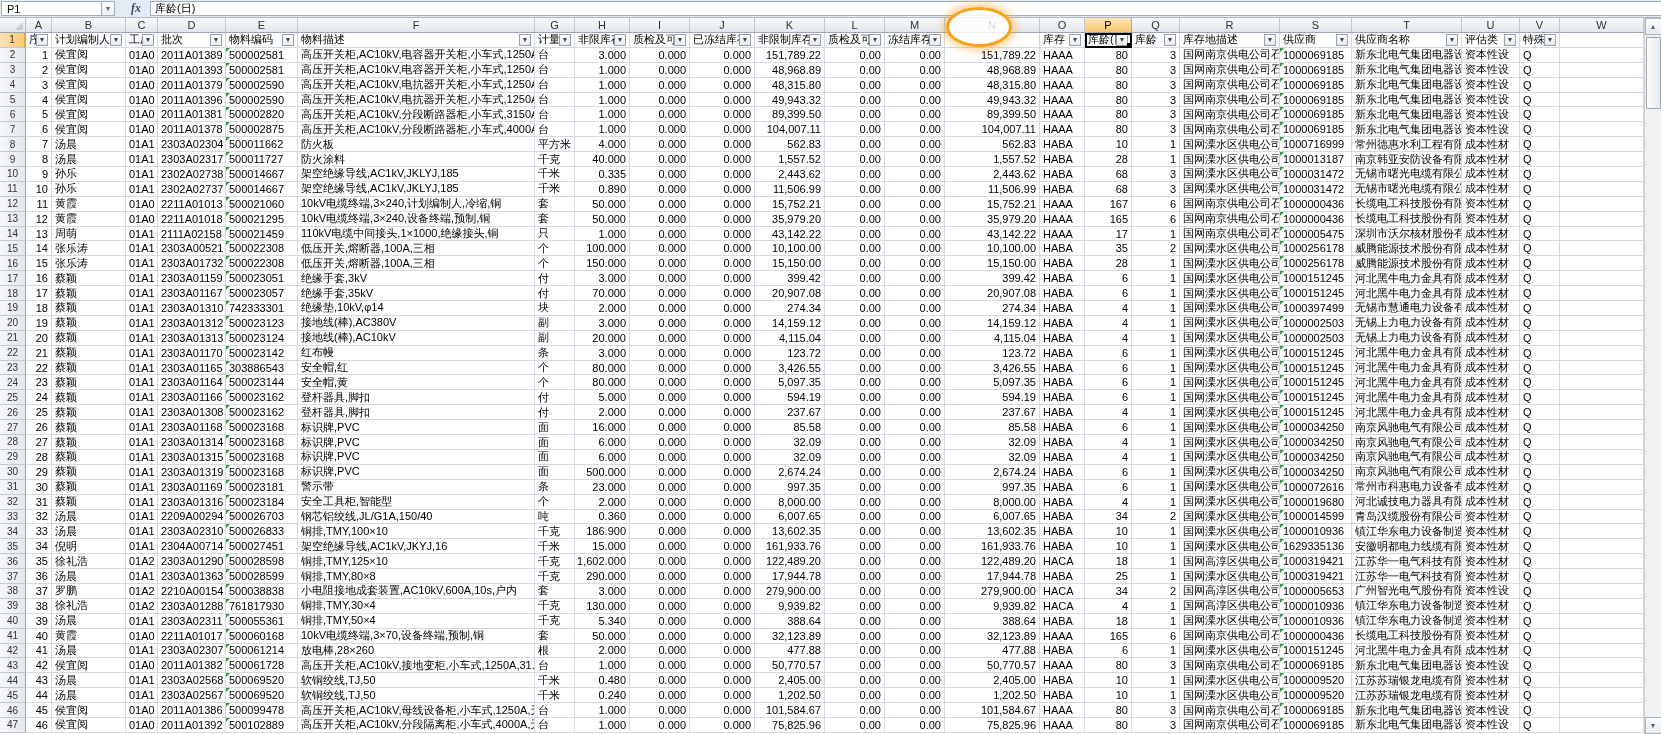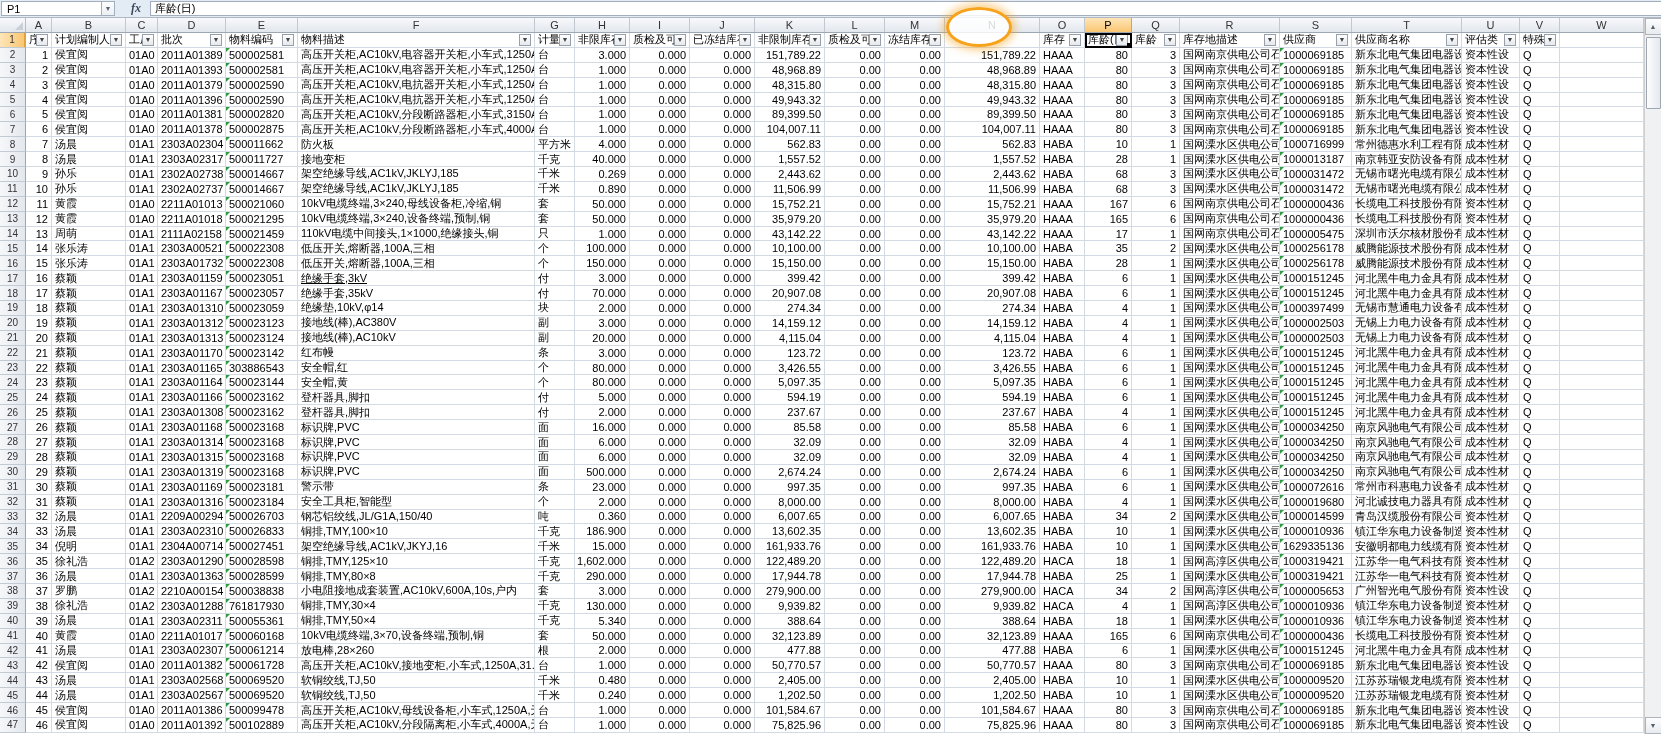--- a/index.html
+++ b/index.html
@@ -356,21 +356,21 @@
       <div class="c" style="width: 40px;">Q</div>
       <div class="c" style="width: 84px;"></div>
     </div>
     <div class="r">
       <div class="rh">9</div>
       <div class="c num" style="width: 26px;">8</div>
       <div class="c" style="width: 74px;">汤晨</div>
       <div class="c" style="width: 32px;">01A1</div>
       <div class="c" style="width: 68px;">2303A02317</div>
       <div class="c flag" style="width: 72px;">500011727</div>
-      <div class="c" style="width: 237px;">接地变柜</div>
+      <div class="c" style="width: 237px;">防火涂料</div>
       <div class="c" style="width: 40px;">千克</div>
       <div class="c num" style="width: 55px;">40.000</div>
       <div class="c num" style="width: 60px;">0.000</div>
       <div class="c num" style="width: 65px;">0.000</div>
       <div class="c num" style="width: 70px;">1,557.52</div>
       <div class="c num" style="width: 60px;">0.00</div>
       <div class="c num" style="width: 60px;">0.00</div>
       <div class="c num" style="width: 95px;">1,557.52</div>
       <div class="c" style="width: 45px;">HABA</div>
       <div class="c num" style="width: 47px;">28</div>
@@ -384,21 +384,21 @@
     </div>
     <div class="r">
       <div class="rh">10</div>
       <div class="c num" style="width: 26px;">9</div>
       <div class="c" style="width: 74px;">孙乐</div>
       <div class="c" style="width: 32px;">01A1</div>
       <div class="c" style="width: 68px;">2302A02738</div>
       <div class="c flag" style="width: 72px;">500014667</div>
       <div class="c" style="width: 237px;">架空绝缘导线,AC1kV,JKLYJ,185</div>
       <div class="c" style="width: 40px;">千米</div>
-      <div class="c num" style="width: 55px;">0.269</div>
+      <div class="c num" style="width: 55px;">0.335</div>
       <div class="c num" style="width: 60px;">0.000</div>
       <div class="c num" style="width: 65px;">0.000</div>
       <div class="c num" style="width: 70px;">2,443.62</div>
       <div class="c num" style="width: 60px;">0.00</div>
       <div class="c num" style="width: 60px;">0.00</div>
       <div class="c num" style="width: 95px;">2,443.62</div>
       <div class="c" style="width: 45px;">HABA</div>
       <div class="c num" style="width: 47px;">68</div>
       <div class="c num" style="width: 48px;">3</div>
       <div class="c" style="width: 100px;">国网溧水区供电公司</div>
@@ -434,21 +434,21 @@
       <div class="c" style="width: 40px;">Q</div>
       <div class="c" style="width: 84px;"></div>
     </div>
     <div class="r">
       <div class="rh">12</div>
       <div class="c num" style="width: 26px;">11</div>
       <div class="c" style="width: 74px;">黄霞</div>
       <div class="c" style="width: 32px;">01A0</div>
       <div class="c" style="width: 68px;">2211A01013</div>
       <div class="c flag" style="width: 72px;">500021060</div>
-      <div class="c" style="width: 237px;">10kV电缆终端,3×240,母线设备柜,冷缩,铜</div>
+      <div class="c" style="width: 237px;">10kV电缆终端,3×240,计划编制人,冷缩,铜</div>
       <div class="c" style="width: 40px;">套</div>
       <div class="c num" style="width: 55px;">50.000</div>
       <div class="c num" style="width: 60px;">0.000</div>
       <div class="c num" style="width: 65px;">0.000</div>
       <div class="c num" style="width: 70px;">15,752.21</div>
       <div class="c num" style="width: 60px;">0.00</div>
       <div class="c num" style="width: 60px;">0.00</div>
       <div class="c num" style="width: 95px;">15,752.21</div>
       <div class="c" style="width: 45px;">HAAA</div>
       <div class="c num" style="width: 47px;">167</div>
@@ -564,21 +564,21 @@
       <div class="c" style="width: 40px;">Q</div>
       <div class="c" style="width: 84px;"></div>
     </div>
     <div class="r">
       <div class="rh">17</div>
       <div class="c num" style="width: 26px;">16</div>
       <div class="c" style="width: 74px;">蔡颖</div>
       <div class="c" style="width: 32px;">01A1</div>
       <div class="c" style="width: 68px;">2303A01159</div>
       <div class="c flag" style="width: 72px;">500023051</div>
-      <div class="c" style="width: 237px; text-decoration: underline;">绝缘手套,3kV</div>
+      <div class="c" style="width: 237px;">绝缘手套,3kV</div>
       <div class="c" style="width: 40px;">付</div>
       <div class="c num" style="width: 55px;">3.000</div>
       <div class="c num" style="width: 60px;">0.000</div>
       <div class="c num" style="width: 65px;">0.000</div>
       <div class="c num" style="width: 70px;">399.42</div>
       <div class="c num" style="width: 60px;">0.00</div>
       <div class="c num" style="width: 60px;">0.00</div>
       <div class="c num" style="width: 95px;">399.42</div>
       <div class="c" style="width: 45px;">HABA</div>
       <div class="c num" style="width: 47px;">6</div>
@@ -615,21 +615,21 @@
       <div class="c" style="width: 58px;">成本性材</div>
       <div class="c" style="width: 40px;">Q</div>
       <div class="c" style="width: 84px;"></div>
     </div>
     <div class="r">
       <div class="rh">19</div>
       <div class="c num" style="width: 26px;">18</div>
       <div class="c" style="width: 74px;">蔡颖</div>
       <div class="c" style="width: 32px;">01A1</div>
       <div class="c" style="width: 68px;">2303A01310</div>
-      <div class="c flag" style="width: 72px;">500023059</div>
+      <div class="c flag" style="width: 72px;">742333301</div>
       <div class="c" style="width: 237px;">绝缘垫,10kV,φ14</div>
       <div class="c" style="width: 40px;">块</div>
       <div class="c num" style="width: 55px;">2.000</div>
       <div class="c num" style="width: 60px;">0.000</div>
       <div class="c num" style="width: 65px;">0.000</div>
       <div class="c num" style="width: 70px;">274.34</div>
       <div class="c num" style="width: 60px;">0.00</div>
       <div class="c num" style="width: 60px;">0.00</div>
       <div class="c num" style="width: 95px;">274.34</div>
       <div class="c" style="width: 45px;">HABA</div>

